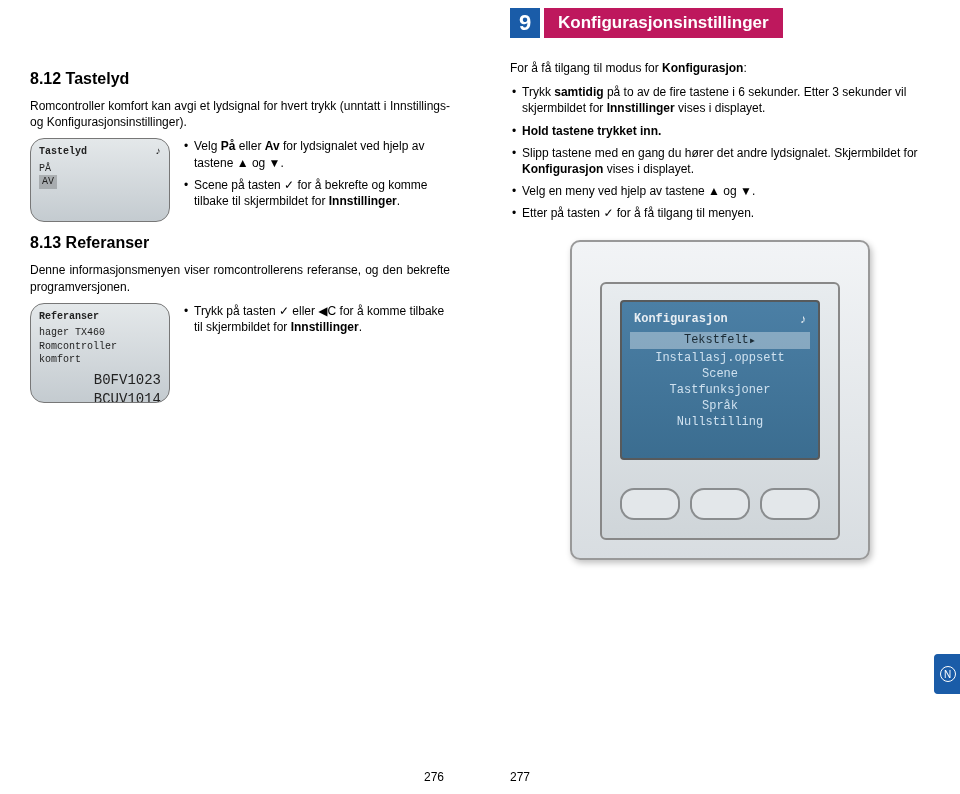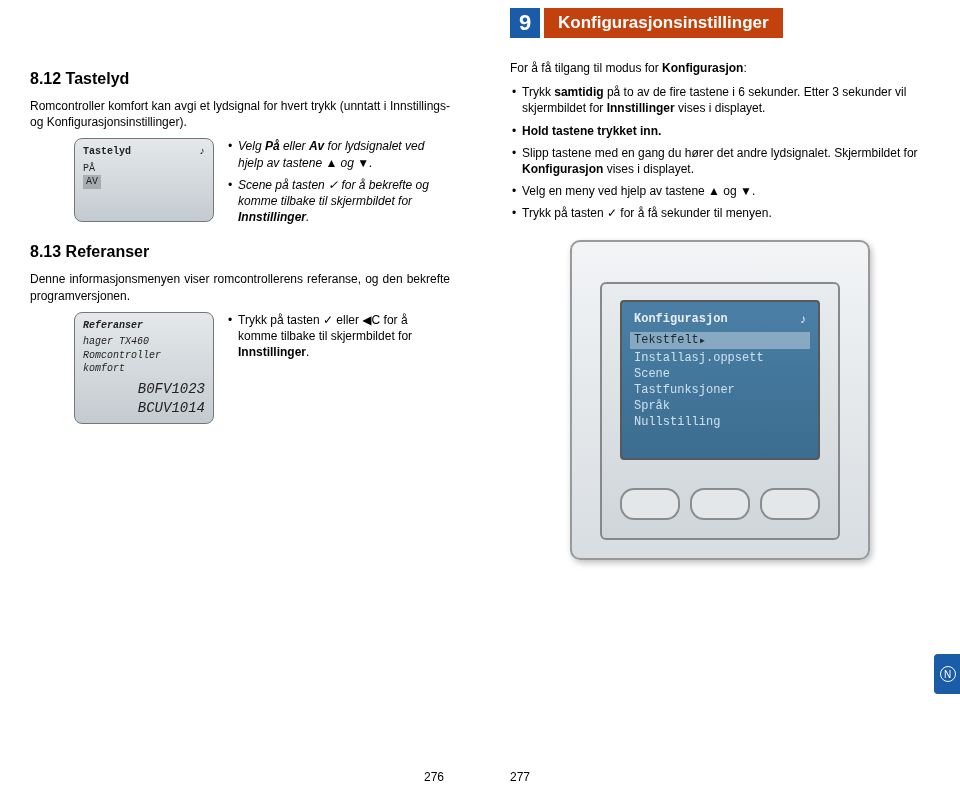--- a/index.html
+++ b/index.html
@@ -40,29 +40,28 @@
     gap: 12px;
     margin-bottom: 12px;
     align-items: flex-start;
   }
 
   .lcd-thumb {
     width: 140px;
     height: 84px;
     background: linear-gradient(180deg, #e4e8ea 0%, #c4cbd0 100%);
     border: 1px solid #777;
-    border-radius: 8px;
+    border-radius: 14px;
     padding: 6px 8px;
     font-family: "Courier New", monospace;
     font-size: 10px;
     color: #222;
     line-height: 1.35;
     flex-shrink: 0;
     overflow: hidden;
-    margin-left: 44px;
   }
   .lcd-thumb .t-title {
     font-weight: bold;
     display: flex;
     justify-content: space-between;
     margin-bottom: 3px;
   }
   .lcd-thumb .t-line { white-space: pre; }
   .lcd-thumb .t-hl {
     background: rgba(0,0,0,0.2);
@@ -104,21 +103,21 @@
     background: #1a5ca8;
     color: #fff;
     font-size: 22px;
     font-weight: bold;
     width: 30px;
     display: flex;
     align-items: center;
     justify-content: center;
   }
   .chapter-badge .ttl {
-    background: #c2410c;
+    background: #be185d;
     color: #fff;
     font-size: 17px;
     font-weight: bold;
     display: flex;
     align-items: center;
     padding: 0 14px;
     margin-left: 4px;
   }
 
   
@@ -157,21 +156,21 @@
     align-items: center;
     color: #e8eef3;
     font-weight: bold;
     margin-bottom: 6px;
     font-size: 12px;
   }
   .screen .sc-row {
     color: #cfe1ef;
     padding: 1px 0;
     display: flex;
-    justify-content: flex-start;
+    justify-content: center;
     align-items: center;
   }
   .screen .sc-row.sel {
     background: rgba(255,255,255,0.35);
     color: #1b2b35;
     padding: 1px 4px;
     margin: 1px -4px;
   }
   .btn-row {
     position: absolute;
@@ -244,36 +243,36 @@
 
     <div class="row-with-thumb">
       <div class="lcd-thumb">
         <div class="t-title">
           <span>Tastelyd</span>
           <span>♪</span>
         </div>
         <div class="t-line">PÅ</div>
         <div class="t-line"><span class="t-hl">AV</span></div>
       </div>
-      <ul class="bullets" style="flex:1;font-style:italic;">
+      <ul class="bullets" style="flex:1;">
         <li>
           <span>Velg </span><span class="bold">På</span><span> eller </span><span class="bold">Av</span><span> for lydsignalet ved hjelp av tastene ▲ og ▼.</span>
         </li>
         <li>
           <span>Scene på tasten ✓ for å bekrefte og komme tilbake til skjermbildet for </span><span class="bold">Innstillinger</span><span>.</span>
         </li>
       </ul>
     </div>
 
     <h2>8.13 Referanser</h2>
 
     <p class="justify">Denne informasjonsmenyen viser romcontrollerens referanse, og den bekrefte programversjonen.</p>
 
     <div class="row-with-thumb">
-      <div class="lcd-thumb" style="height:112px;font-style:italic;">
+      <div class="lcd-thumb" style="height:100px;">
         <div class="t-title">
           <span>Referanser</span>
         </div>
         <div class="t-line">hager TX460</div>
         <div class="t-line">Romcontroller</div>
         <div class="t-line">komfort</div>
         <div class="footer">
           <div>
             <div>B0FV1023</div>
             <div>BCUV1014</div>
@@ -305,21 +304,21 @@
       <li>
         <span>Trykk </span><span class="bold">samtidig</span><span> på to av de fire tastene i 6 sekunder. Etter 3 sekunder vil skjermbildet for </span><span class="bold">Innstillinger</span><span> vises i displayet.</span>
       </li>
       <li>
         <span class="bold">Hold tastene trykket inn.</span>
       </li>
       <li>
         <span>Slipp tastene med en gang du hører det andre lydsignalet. Skjermbildet for </span><span class="bold">Konfigurasjon</span><span> vises i displayet.</span>
       </li>
       <li>Velg en meny ved hjelp av tastene ▲ og ▼.</li>
-      <li>Trykk på tasten ✓ for å få sekunder til menyen.</li>
+      <li>Etter på tasten ✓ for å få tilgang til menyen.</li>
     </ul>
 
     <div class="device">
       <div class="device-inner">
         <div class="screen">
           <div class="sc-header">
             <span>Konfigurasjon</span>
             <span class="g">♪</span>
           </div>
           <div id="screen-rows">

